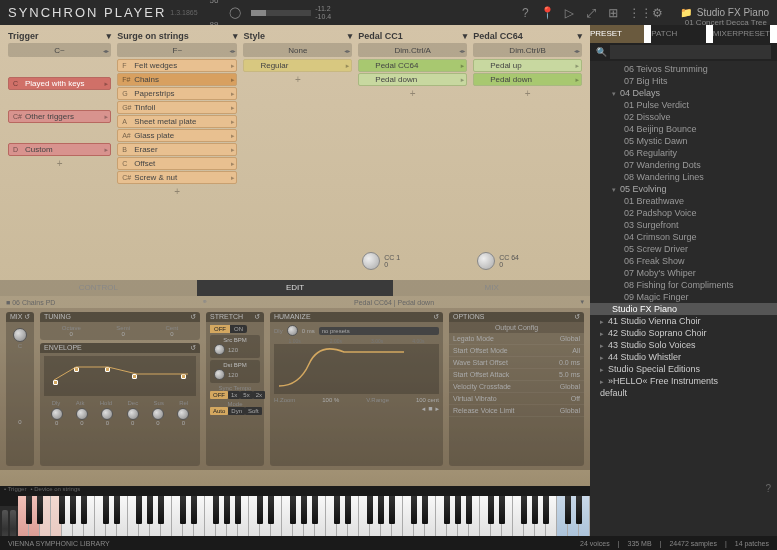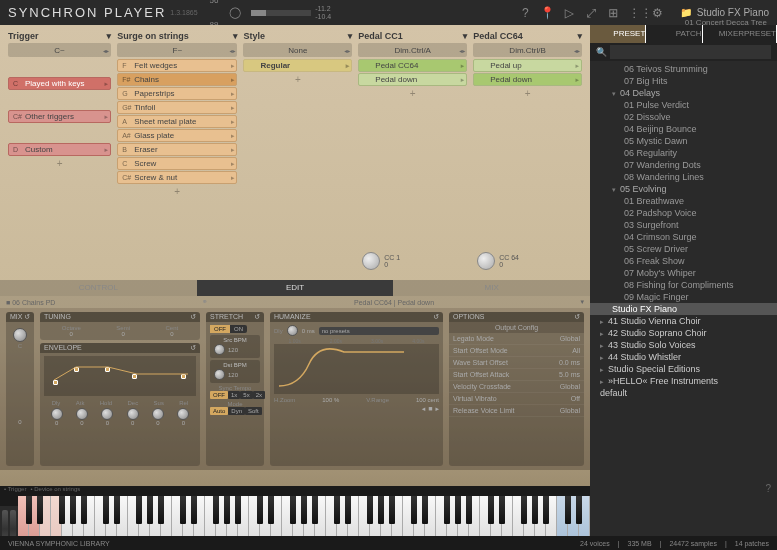--- a/index.html
+++ b/index.html
@@ -18,21 +18,21 @@
 .header-folder { display: flex; align-items: center; gap: 4px; margin-left: 8px; font-size: 10px; color: #aaa; }
 .header-patch { font-size: 8px; color: #888; position: absolute; right: 10px; top: 18px; }
 
 
 .main { display: flex; height: 525px; }
 .left-pane { width: 590px; background: linear-gradient(180deg, #d4c4a8 0%, #c8b898 60%, #8a7a5e 100%); position: relative; }
 .right-pane { width: 187px; background: #2a2a2a; color: #aaa; }
 
 
 .preset-tabs { display: flex; height: 18px; font-size: 8px; }
-.preset-tab { flex: 1; text-align: right; line-height: 18px; color: #888; background: #222; border-right: 1px solid #ffffff; cursor: pointer; padding-left: 16px; }
+.preset-tab { flex: 1; text-align: left; line-height: 18px; color: #888; background: #222; border-right: 7px solid #ffffff; cursor: pointer; }
 .preset-tab.active { background: #6a5a3e; color: #fff; }
 .search-row { height: 18px; display: flex; align-items: center; padding: 0 6px; background: #222; }
 .search-row input { flex: 1; background: #333; border: none; height: 14px; color: #ccc; font-size: 9px; padding: 0 4px; }
 
 
 .tree { font-size: 9px; overflow-y: auto; height: 420px; padding: 2px 0; }
 .tree-item { padding: 1px 4px 1px 18px; cursor: pointer; white-space: nowrap; color: #aaa; }
 .tree-item.lvl1 { padding-left: 10px; color: #ccc; }
 .tree-item.lvl2 { padding-left: 22px; }
 .tree-item.lvl3 { padding-left: 34px; color: #999; }
@@ -46,21 +46,21 @@
 .col-sub { height: 14px; background: rgba(0,0,0,0.15); border-radius: 2px; font-size: 8px; color: #444; display: flex; align-items: center; justify-content: center; margin-bottom: 2px; position: relative; }
 .col-sub-arrows { position: absolute; right: 2px; font-size: 6px; color: #666; }
 .slot { height: 13px; border-radius: 2px; font-size: 8px; color: #444; display: flex; align-items: center; padding: 0 4px; margin-bottom: 1px; cursor: pointer; position: relative; }
 .slot .key { width: 12px; font-size: 7px; color: rgba(0,0,0,0.5); }
 .slot .chev { position: absolute; right: 2px; font-size: 7px; color: rgba(0,0,0,0.3); }
 .slot.red { background: #d8938e; border: 1px solid #b86860; margin-top: 20px; }
 .slot.red.sel { background: #d07068; color: #fff; }
 .slot.orange { background: #e8c090; border: 1px solid #c8a070; }
 .slot.orange.sel { background: #d8a060; }
 .slot.yellow { background: #e8d8a0; border: 1px solid #c8b880; }
-.slot.yellow.sel { background: #d8c880; font-weight: bold; }
+.slot.yellow.sel { background: #d8c880; }
 .slot.green { background: #c8d8a0; border: 1px solid #a8b880; }
 .slot.green.sel { background: #a8c870; }
 .plus { text-align: center; font-size: 10px; color: rgba(0,0,0,0.3); margin-top: 2px; cursor: pointer; }
 .knob-row { position: absolute; bottom: 4px; display: flex; align-items: center; gap: 4px; }
 .knob { width: 18px; height: 18px; border-radius: 50%; background: radial-gradient(circle at 35% 35%, #eee, #aaa); border: 1px solid #888; }
 .knob-label { font-size: 7px; color: #555; }
 
 
 .mode-tabs { display: flex; height: 16px; background: rgba(0,0,0,0.2); }
 .mode-tab { flex: 1; text-align: center; font-size: 8px; line-height: 16px; color: #888; cursor: pointer; }
@@ -216,21 +216,21 @@
               <span>Glass plate</span>
               <span class="chev">▸</span>
             </div>
             <div class="slot orange">
               <span class="key">B</span>
               <span>Eraser</span>
               <span class="chev">▸</span>
             </div>
             <div class="slot orange">
               <span class="key">C</span>
-              <span>Screw</span>
+              <span>Offset</span>
               <span class="chev">▸</span>
             </div>
             <div class="slot orange">
               <span class="key">C#</span>
               <span>Screw &amp; nut</span>
               <span class="chev">▸</span>
             </div>
           </div>
         <div class="plus">+</div>
       </div>

